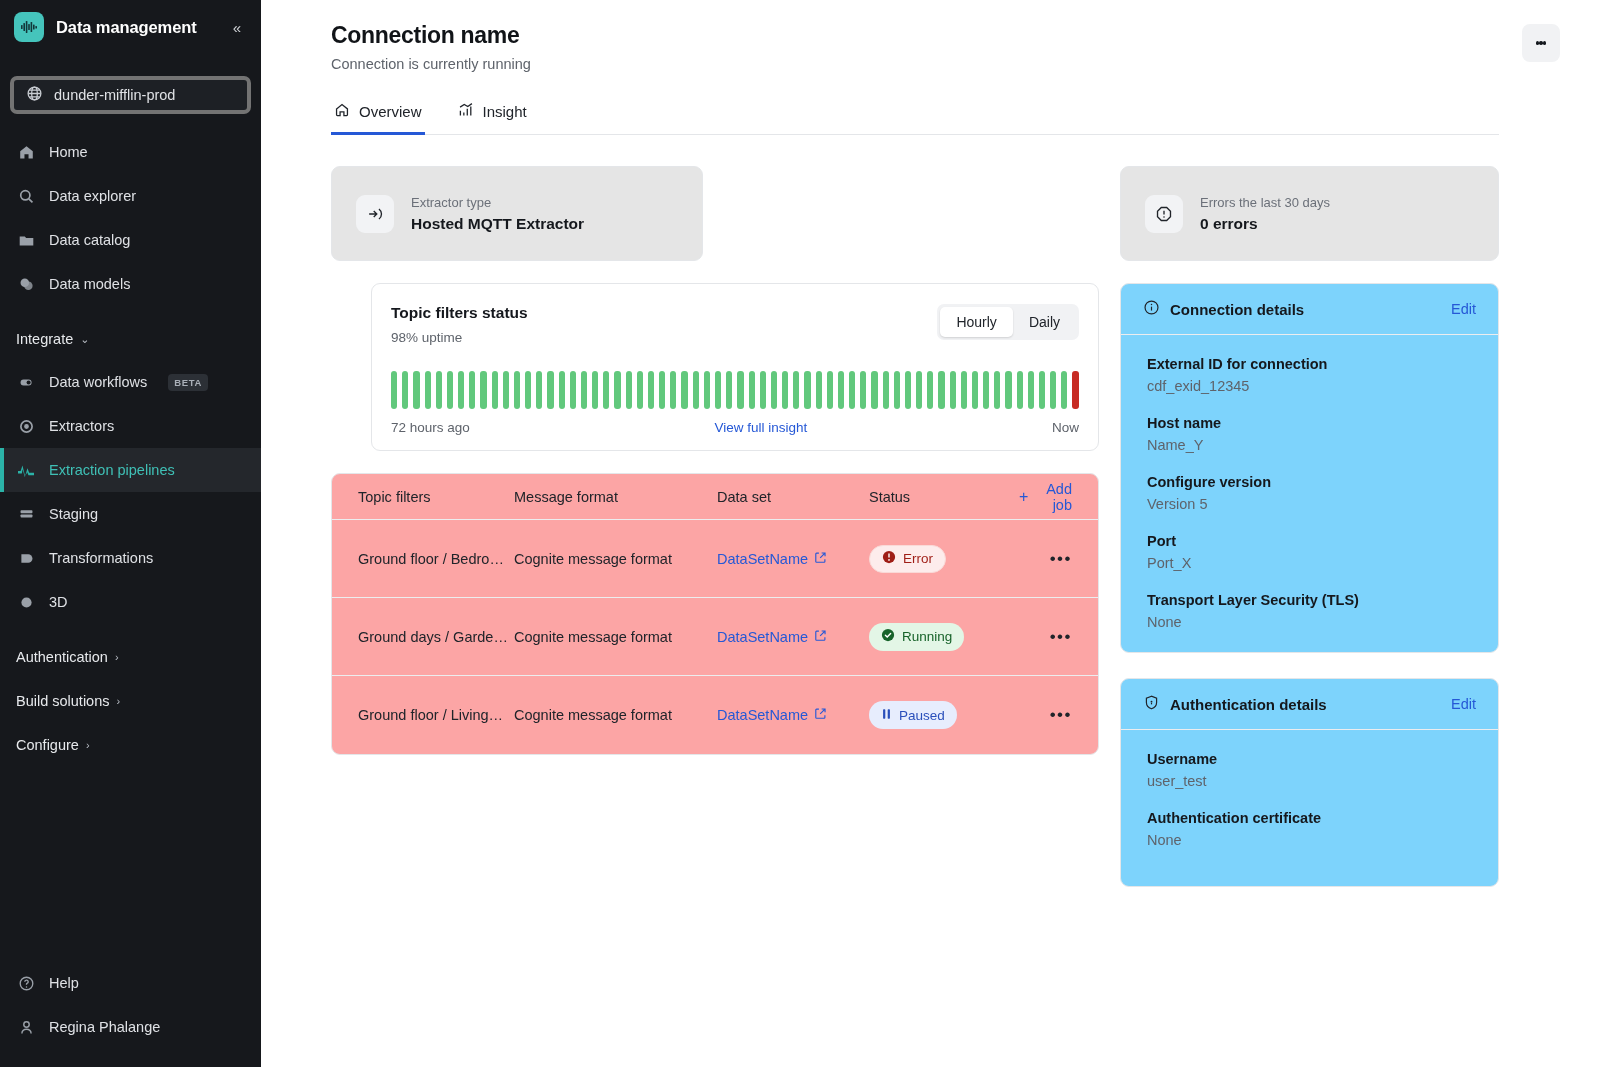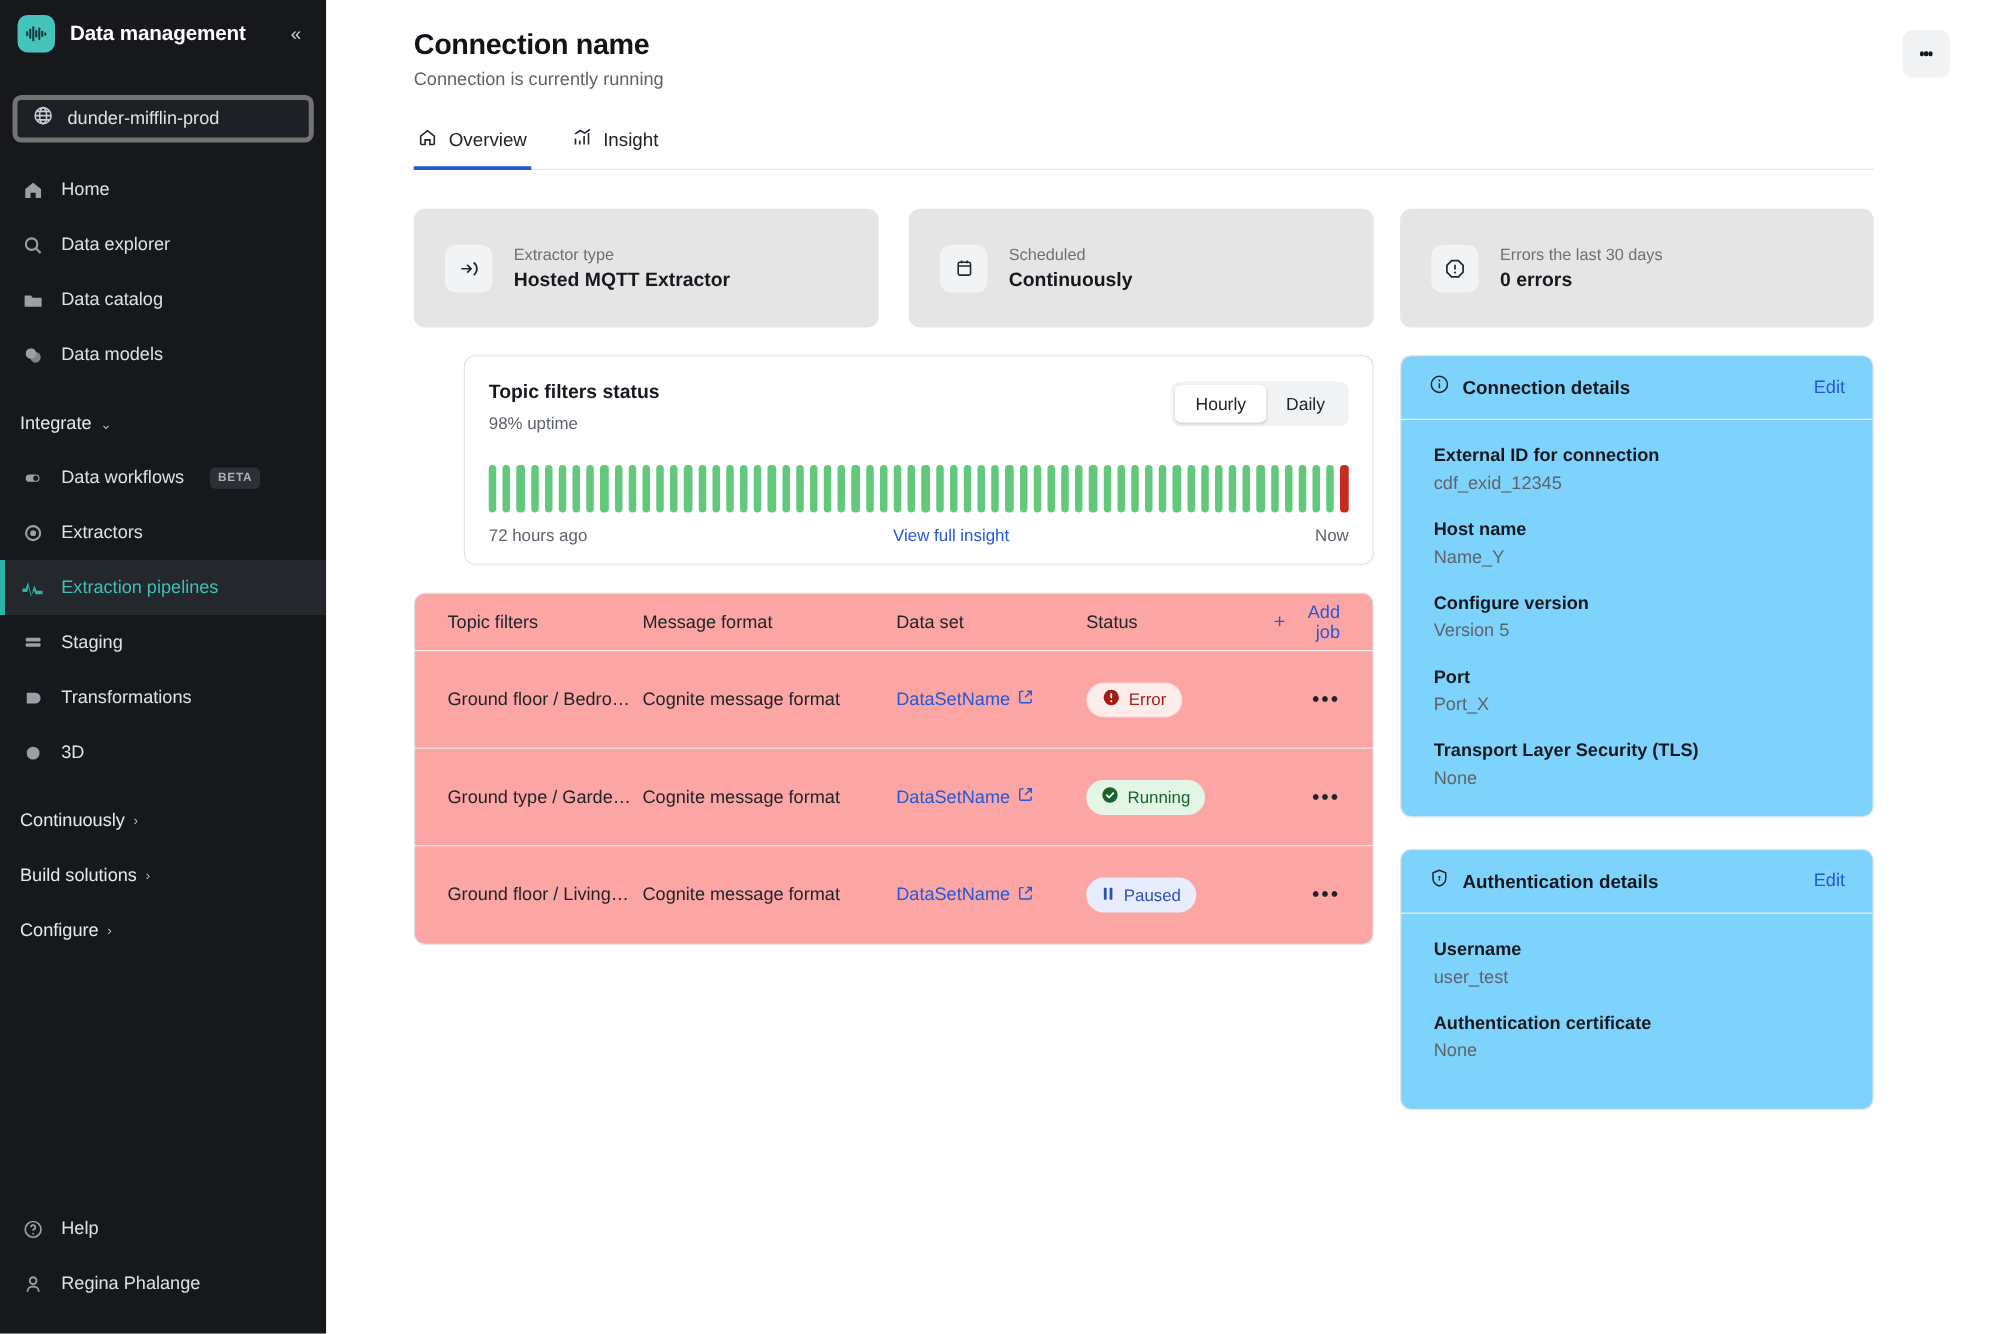--- a/index.html
+++ b/index.html
@@ -295,21 +295,21 @@
         <span class="ico">
           <svg width="17" height="17" viewBox="0 0 20 20" fill="#9aa0a8">
               <circle cx="10" cy="10" r="6"></circle>
             </svg>
         </span>
         <span>3D</span>
       </div>
     </nav>
 
     <div class="nav-group">
-      <span>Continuously</span>
+      <span>Authentication</span>
       <span class="chev">›</span>
     </div>
     <div class="nav-group tight">
       <span>Build solutions</span>
       <span class="chev">›</span>
     </div>
     <div class="nav-group tight">
       <span>Configure</span>
       <span class="chev">›</span>
     </div>
@@ -377,32 +377,20 @@
         <div class="kpi-row">
           <div class="kpi-card w1">
             <span class="kpi-icon">
               <svg width="18" height="18" viewBox="0 0 20 20" fill="none" stroke="#20242a" stroke-width="1.5">
                   <path d="M3.5 10h8M8.6 6.6 12 10l-3.4 3.4M14.4 4.4a7 7 0 0 1 0 11.2"></path>
                 </svg>
             </span>
             <div>
               <div class="kpi-label">Extractor type</div>
               <div class="kpi-value">Hosted MQTT Extractor</div>
-            </div>
-          </div>
-          <div class="kpi-card w2">
-            <span class="kpi-icon">
-              <svg width="17" height="17" viewBox="0 0 20 20" fill="none" stroke="#20242a" stroke-width="1.5">
-                  <rect x="4.2" y="4.4" width="11.6" height="12.2" rx="1.6"></rect>
-                  <path d="M4.2 8h11.6M7.4 2.8v2.6M12.6 2.8v2.6"></path>
-                </svg>
-            </span>
-            <div>
-              <div class="kpi-label">Scheduled</div>
-              <div class="kpi-value">Continuously</div>
             </div>
           </div>
         </div>
 
         <div class="card status-card">
           <div class="status-top">
             <div>
               <div class="status-title">Topic filters status</div>
               <div class="status-uptime">98% uptime</div>
             </div>
@@ -519,21 +507,21 @@
                       <circle cx="8" cy="11.4" r="1" fill="#fff"></circle>
                     </svg>
                 </span>
                 <span>Error</span>
               </span>
             </div>
             <div class="c5"><span class="dots">•••</span></div>
           </div>
 
           <div class="tr trow">
-            <div class="c1 td">Ground type / Garde…</div>
+            <div class="c1 td">Ground days / Garde…</div>
             <div class="c2 td">Cognite message format</div>
             <div class="c3">
               <span class="ds-link">
                 <span>DataSetName</span>
                 <span>
                   <svg width="13" height="13" viewBox="0 0 16 16" fill="none" stroke="#2558d6" stroke-width="1.4">
                       <path d="M6 2.6H3.2a1 1 0 0 0-1 1v9.2a1 1 0 0 0 1 1h9.2a1 1 0 0 0 1-1V10"></path>
                       <path d="M9.4 2.4h4.2v4.2M13.4 2.6 7.6 8.4"></path>
                     </svg>
                 </span>

